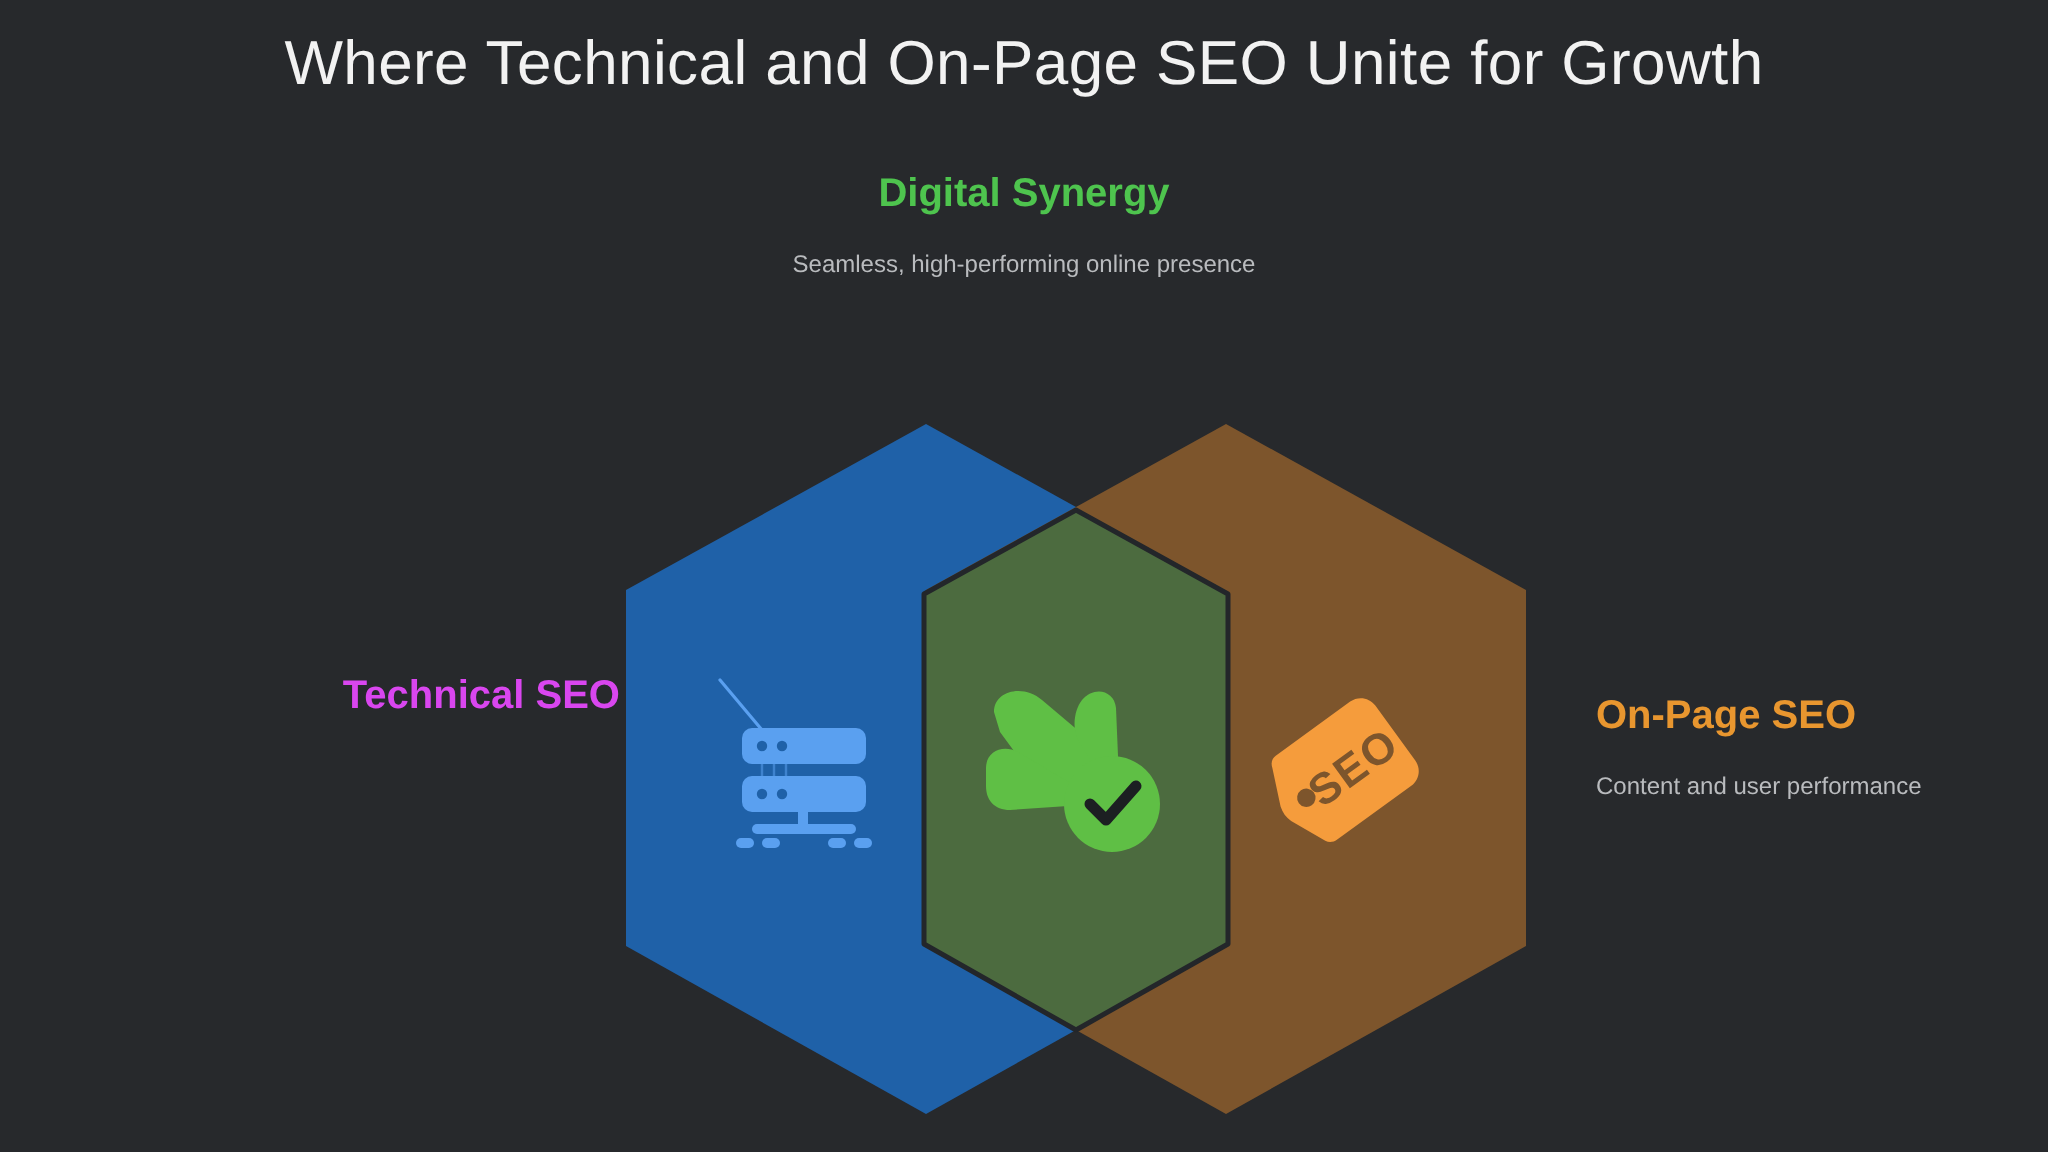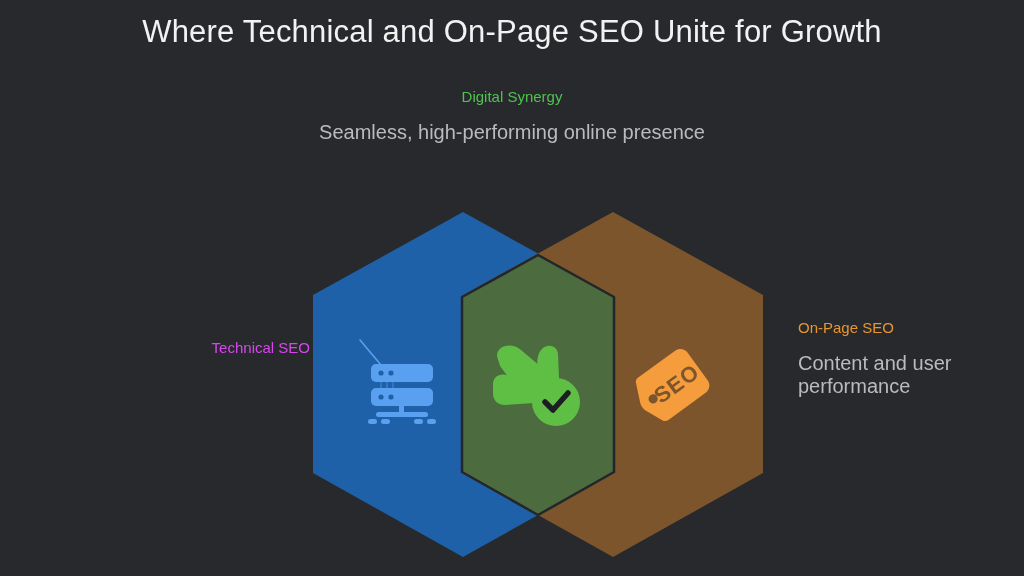--- a/index.html
+++ b/index.html
@@ -38,28 +38,28 @@
     letter-spacing: 0.2px;
     line-height: 40px;
     white-space: nowrap;
   }
 
   
   .label-block {
     position: absolute;
   }
   .label-heading {
-    font-size: 15px;
-    font-weight: 400;
+    font-size: 20px;
+    font-weight: 700;
     line-height: 30px;
     margin: 0 0 9px 0;
     white-space: nowrap;
   }
   .label-desc {
-    font-size: 20px;
+    font-size: 12px;
     font-weight: 400;
     line-height: 23px;
     color: #b9bbbe;
   }
 
   
   #center-label {
     left: 312px;
     top: 82px;
     width: 400px;
@@ -72,21 +72,21 @@
     left: 20px;
     top: 333px;
     width: 290px;
     text-align: right;
   }
   #left-label .label-heading { color: #4f97e8; }
 
   
   #right-label {
     left: 798px;
-    top: 313px;
+    top: 343px;
     width: 215px;
     text-align: left;
   }
   #right-label .label-heading { color: #e8962f; }
 
   
   #venn {
     position: absolute;
     left: 0;
     top: 0;

